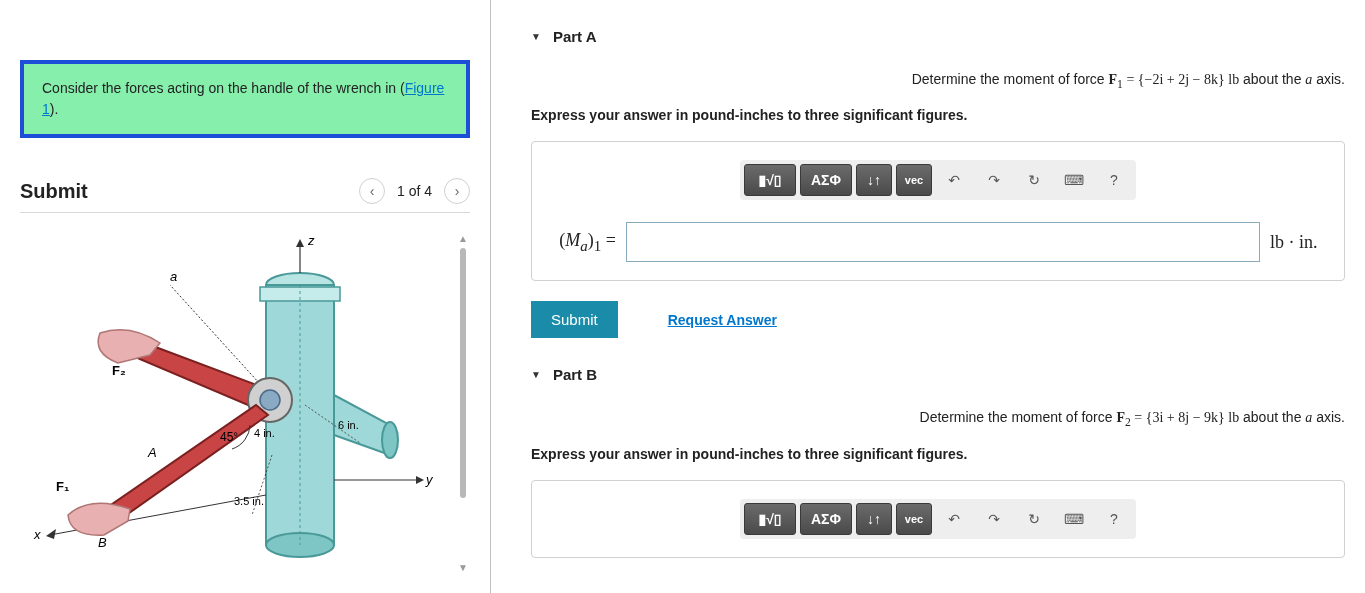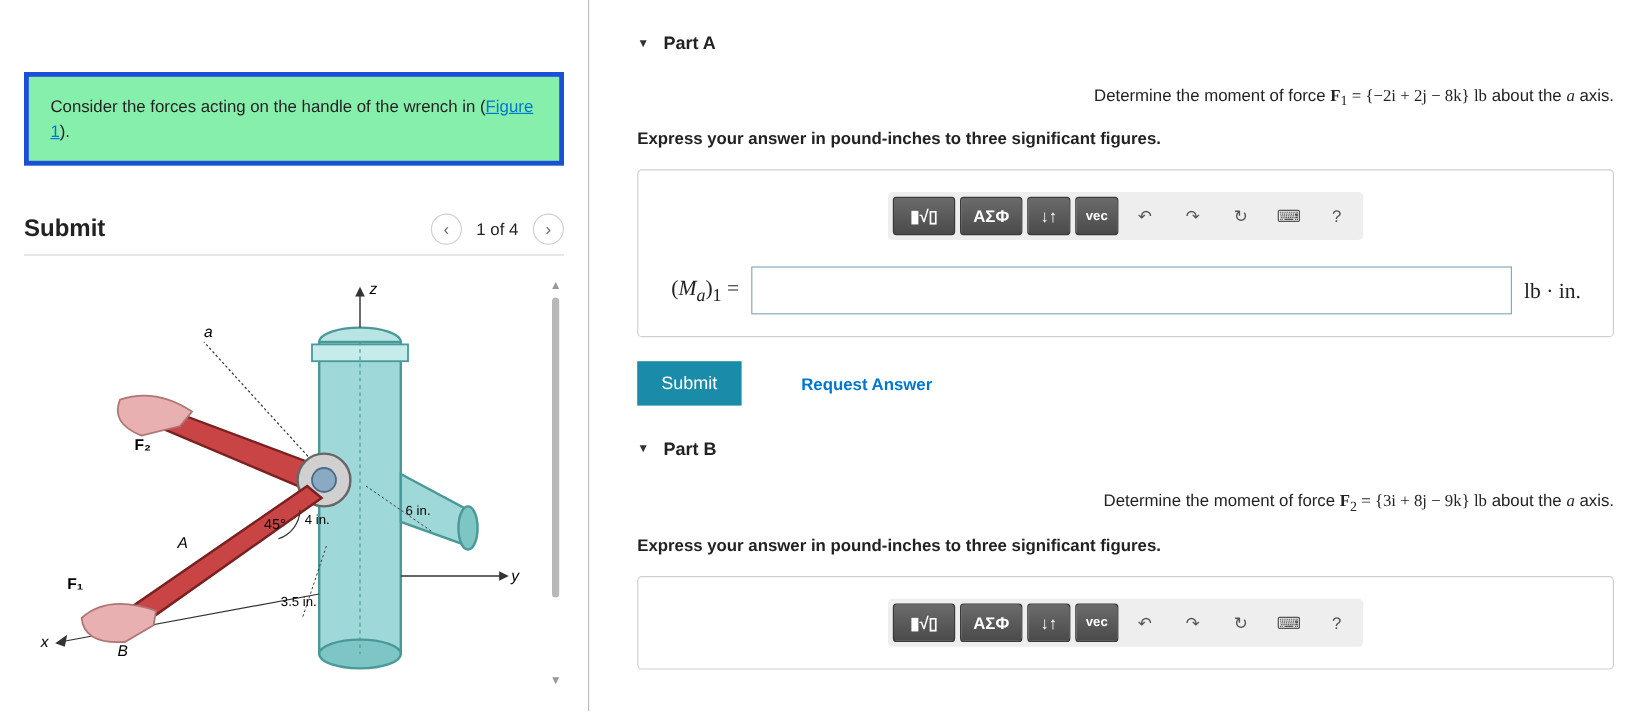--- a/index.html
+++ b/index.html
@@ -33,21 +33,21 @@
 .tool-btn { height: 32px; min-width: 36px; display: flex; align-items: center; justify-content: center; cursor: pointer; border-radius: 3px; font-size: 14px; }
 .tool-dark { background: linear-gradient(#6b6b6b,#4a4a4a); color: #fff; border: 1px solid #3a3a3a; font-weight: bold; padding: 0 6px; }
 .tool-dark.wide { min-width: 52px; }
 .tool-plain { color: #555; }
 .answer-row { display: flex; align-items: center; gap: 10px; }
 .answer-label { font-family: 'Times New Roman', Times, serif; font-size: 18px; min-width: 70px; text-align: right; }
 .answer-input { flex: 1; height: 40px; border: 1px solid #88aabb; background: #fff; padding: 0 8px; font-size: 16px; }
 .answer-unit { font-family: 'Times New Roman', Times, serif; font-size: 18px; min-width: 60px; }
 .submit-row { display: flex; align-items: center; gap: 18px; }
 .submit-btn { background: #1a8ba8; color: #fff; border: none; padding: 10px 20px; font-size: 15px; cursor: pointer; }
-.request-link { color: #0077cc; cursor: pointer; font-weight: bold; font-size: 14px; padding-left: 32px; }
+.request-link { color: #0077cc; text-decoration: underline; cursor: pointer; font-weight: bold; font-size: 14px; padding-left: 32px; }
 </style>
 </head>
 <body>
 
 <div class="left-panel">
   <div class="prompt-box">
     <span>Consider the forces acting on the handle of the wrench in (</span><a href="#">Figure 1</a><span>).</span>
   </div>
 
   <div class="figure-header">

